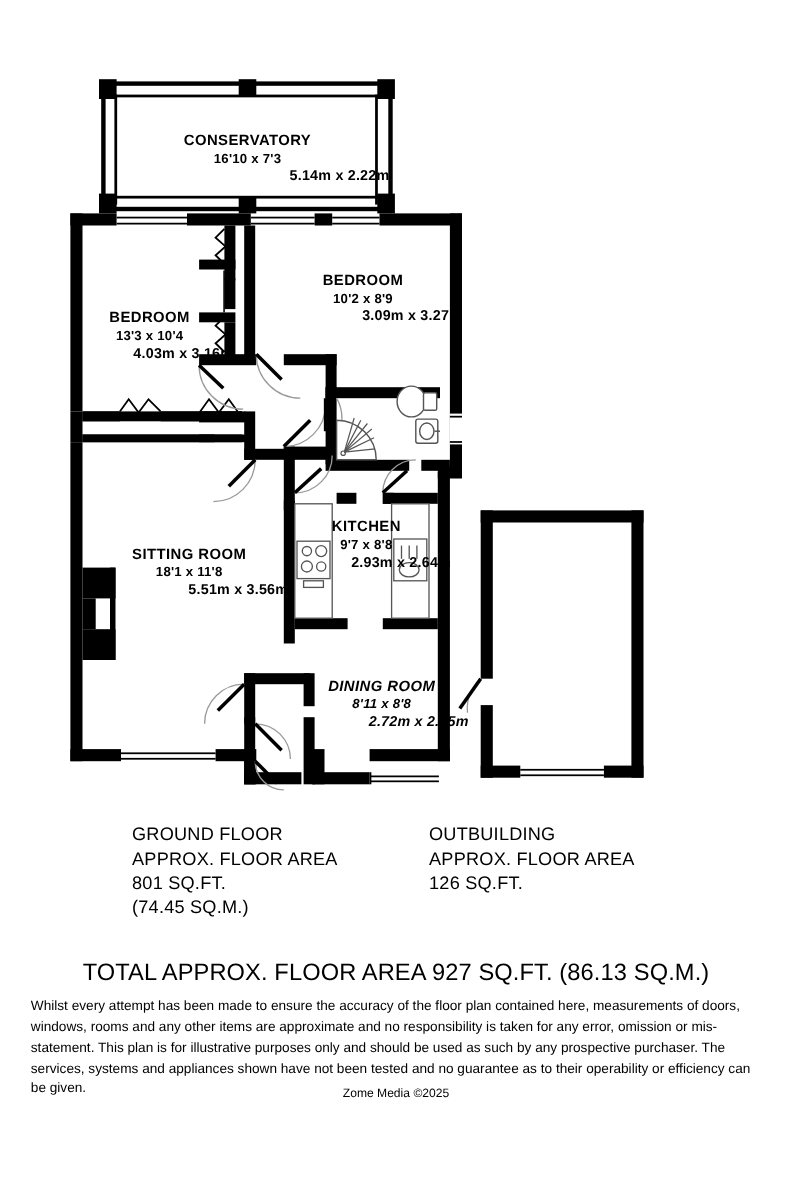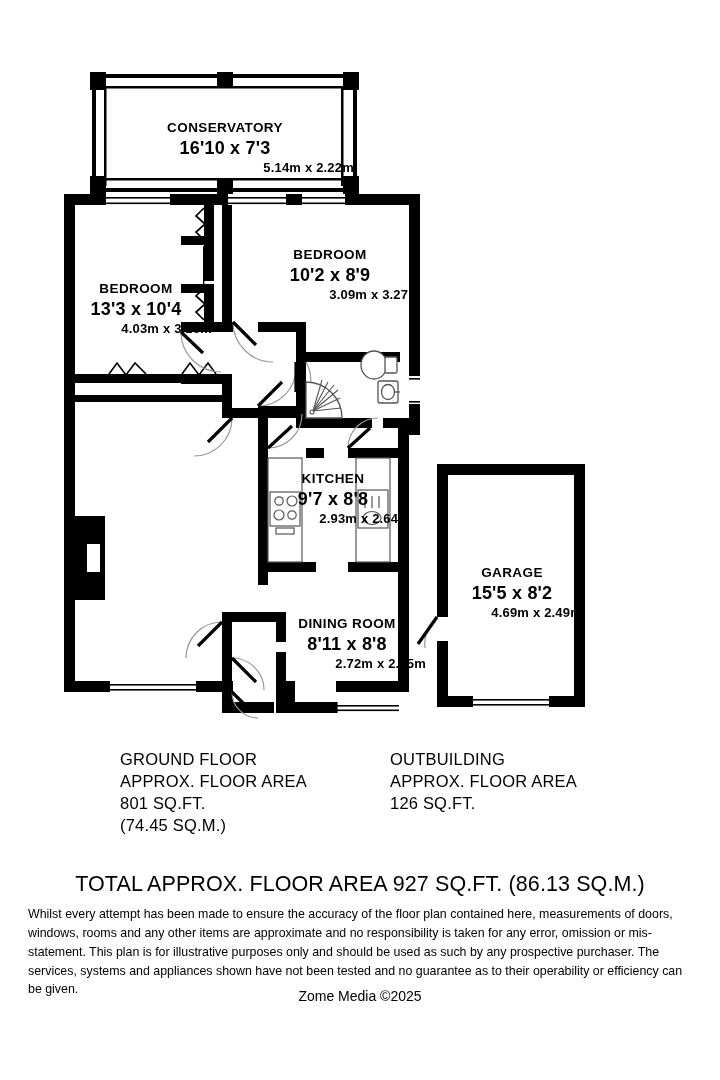--- a/index.html
+++ b/index.html
@@ -7,33 +7,33 @@
   body{width:720px;height:1080px;font-family:"Liberation Sans",sans-serif;color:#000;overflow:hidden;}
   #page{position:relative;width:720px;height:1080px;background:#fff;padding-left:25px;}
 
   
   #plan{position:absolute;left:0;top:0;width:720px;height:730px;}
   #plan svg{display:block;}
 
   
   .room-label{position:absolute;text-align:center;line-height:1.30;}
   .room-label .rm-name{font-weight:bold;font-size:13.5px;letter-spacing:.4px;white-space:nowrap;}
-  .room-label .rm-ft{font-weight:bold;font-size:18px;letter-spacing:.2px;white-space:nowrap;}
+  .room-label .rm-ft{font-weight:bold;font-size:12px;letter-spacing:.2px;white-space:nowrap;}
   .room-label .rm-m{font-weight:bold;font-size:13px;letter-spacing:.2px;white-space:nowrap;text-align:right;}
 
   
   .area-block{position:absolute;text-align:left;line-height:1.34;font-size:16.5px;letter-spacing:.2px;}
   .area-block div{white-space:nowrap;}
 
   
   #total-area{position:absolute;left:0;top:872px;width:720px;text-align:center;
               font-size:21.5px;letter-spacing:.1px;white-space:nowrap;}
   #disclaimer{position:absolute;left:28px;top:905px;width:664px;text-align:left;
               font-size:12.4px;line-height:1.52;}
-  #credit{position:absolute;left:0;top:988px;width:720px;text-align:center;font-size:14px;}
+  #credit{position:absolute;left:0;top:988px;width:720px;text-align:center;font-size:11px;}
 </style>
 </head>
 <body>
 
 <div id="page">
 
   <div id="plan">
     <svg width="720" height="730" viewBox="0 0 720 730" xmlns="http://www.w3.org/2000/svg">
 
       <g>
@@ -265,38 +265,38 @@
     <div class="rm-ft">13'3 x 10'4</div>
     <div class="rm-m">4.03m x 3.16m</div>
   </div>
 
   <div class="room-label" style="left:240px;top:246px;width:180px;">
     <div class="rm-name">BEDROOM</div>
     <div class="rm-ft">10'2 x 8'9</div>
     <div class="rm-m">3.09m x 3.27m</div>
   </div>
 
+  <div class="room-label" style="left:82px;top:495px;width:180px;">
+    <div class="rm-name">SITTING ROOM</div>
+    <div class="rm-ft">18'1 x 11'8</div>
+    <div class="rm-m">5.51m x 3.56m</div>
+  </div>
 
   <div class="room-label" style="left:256px;top:470px;width:154px;">
     <div class="rm-name">KITCHEN</div>
     <div class="rm-ft">9'7 x 8'8</div>
     <div class="rm-m">2.93m x 2.64m</div>
   </div>
 
-  <div class="room-label" style="left:268px;top:615px;width:158px;">
+  <div class="room-label" style="left:268px;top:615px;width:158px;font-style:italic;">
     <div class="rm-name">DINING ROOM</div>
     <div class="rm-ft">8'11 x 8'8</div>
     <div class="rm-m">2.72m x 2.65m</div>
   </div>
 
-  <div class="room-label" style="left:442px;top:564px;width:140px;">
-    <div class="rm-name">GARAGE</div>
-    <div class="rm-ft">15'5 x 8'2</div>
-    <div class="rm-m">4.69m x 2.49m</div>
-  </div>
 
   <div class="area-block" style="left:120px;top:748px;width:250px;">
     <div>GROUND FLOOR</div>
     <div>APPROX. FLOOR AREA</div>
     <div>801 SQ.FT.</div>
     <div>(74.45 SQ.M.)</div>
   </div>
 
   <div class="area-block" style="left:390px;top:748px;width:250px;">
     <div>OUTBUILDING</div>

